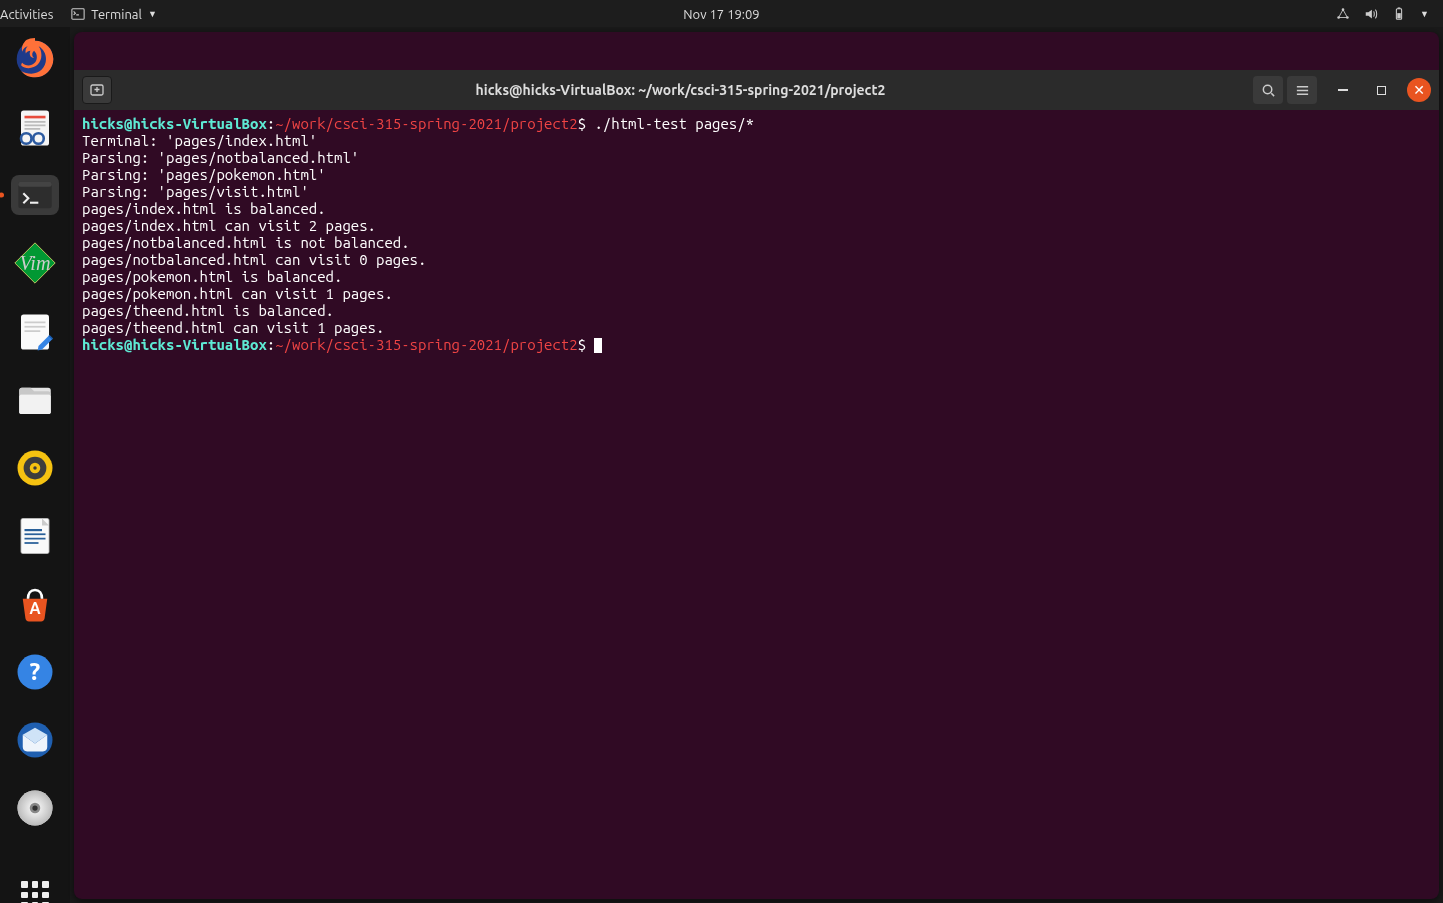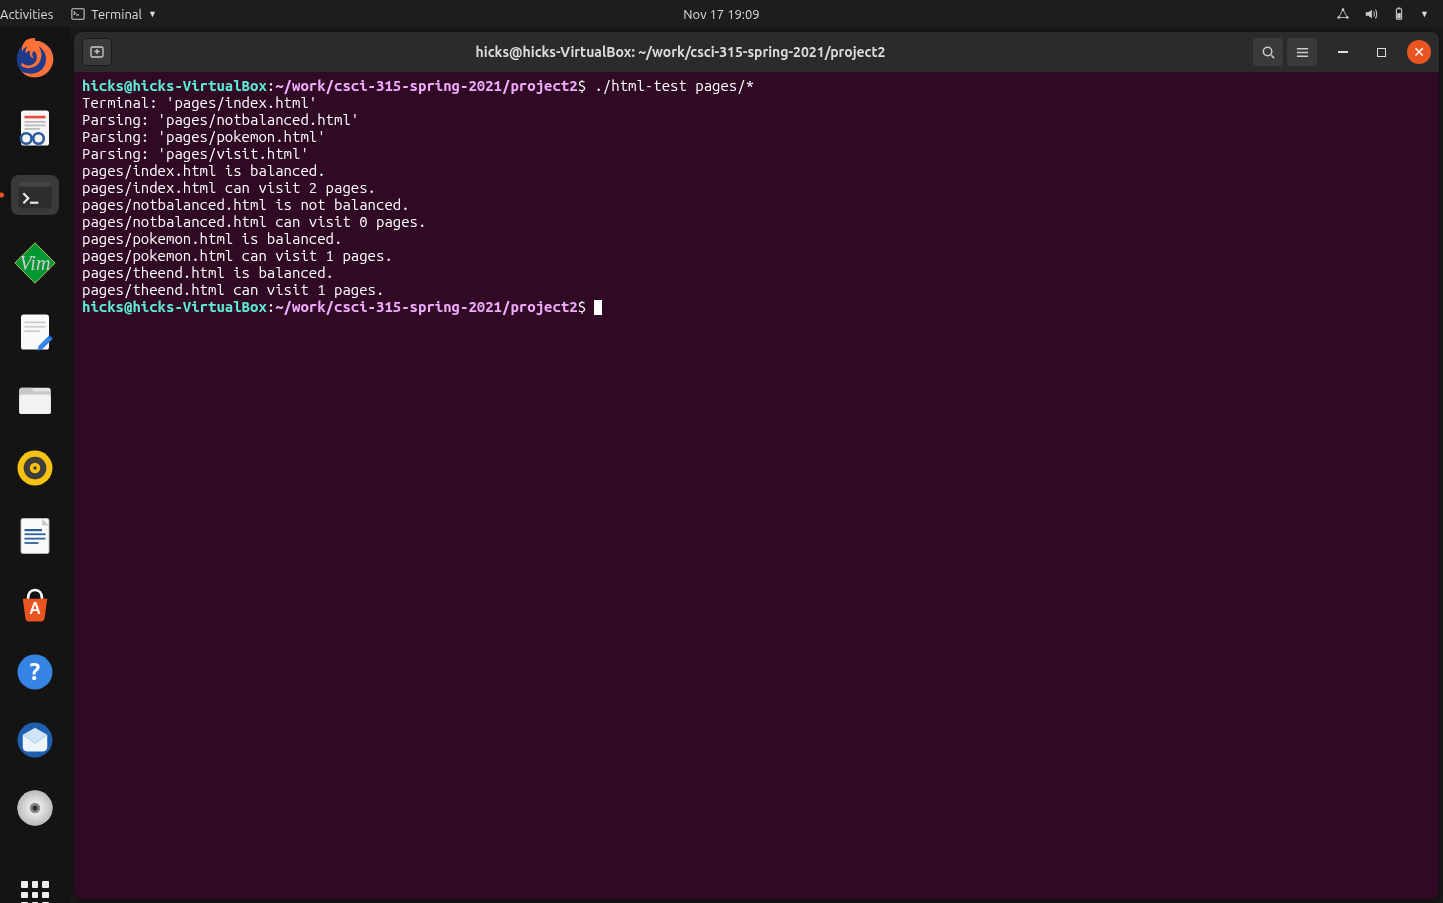--- a/index.html
+++ b/index.html
@@ -18,35 +18,35 @@
   .dock { position: absolute; top: 27px; left: 0; width: 70px; bottom: 0; background: rgba(20,20,20,0.92); display: flex; flex-direction: column; align-items: center; padding-top: 10px; gap: 26px; z-index: 5; }
   .dock-item { width: 48px; height: 48px; border-radius: 10px; display: flex; align-items: center; justify-content: center; position: relative; }
   .dock-item.active::before { content: ""; position: absolute; left: -12px; top: 50%; transform: translateY(-50%); width: 5px; height: 5px; background: #E95420; border-radius: 50%; }
   .dock-item.running-bg { background: #3a3a3a; border-radius: 8px; }
   .dock-spacer { flex: 1; }
   .apps-grid { width: 28px; height: 28px; display: grid; grid-template-columns: repeat(3,1fr); grid-template-rows: repeat(3,1fr); gap: 4px; }
   .apps-grid span { background: #eee; border-radius: 1px; }
 
   
   .window { position: absolute; top: 32px; left: 74px; right: 4px; bottom: 4px; background: #300a24; border-radius: 8px; overflow: hidden; display: flex; flex-direction: column; box-shadow: 0 2px 8px rgba(0,0,0,0.6); }
-  .titlebar { height: 40px; background: #2b2b2b; display: flex; align-items: center; padding: 0 8px; color: #ddd; font-size: 14px; }
+  .titlebar { height: 40px; background: #2b2b2b; display: flex; align-items: center; padding: 0 8px; color: #ddd; font-size: 14px; margin-top: 38px; }
   .titlebar .new-tab { width: 30px; height: 28px; background: #3a3a3a; border: 1px solid #1a1a1a; border-radius: 4px; display: flex; align-items: center; justify-content: center; }
   .titlebar .title { flex: 1; text-align: center; font-weight: bold; }
   .titlebar .tb-btn { width: 30px; height: 28px; background: #3a3a3a; border-radius: 4px; display: flex; align-items: center; justify-content: center; margin-left: 4px; }
   .titlebar .win-btn { width: 24px; height: 24px; border-radius: 50%; display: flex; align-items: center; justify-content: center; margin-left: 14px; }
   .titlebar .win-btn.close-btn { background: #E95420; margin-left: 14px; }
   .win-line { width: 10px; height: 2px; background: #ddd; }
   .win-box { width: 9px; height: 9px; border: 1.5px solid #ddd; }
   .win-x { color: #fff; font-size: 14px; line-height: 1; }
 
   
   .term { flex: 1; padding: 5px 8px; font-family: "Ubuntu Mono", "DejaVu Sans Mono", monospace; font-size: 15px; line-height: 17px; color: #ffffff; white-space: pre; overflow: hidden; }
   .p-user { color: #5eead4; font-weight: bold; }
   .p-sep  { color: #ffffff; }
-  .p-path { color: #f0abfc; font-weight: bold; }
+  .p-path { color: #ef4444; font-weight: normal; }
   .p-dlr  { color: #ffffff; }
   .cursor { display: inline-block; width: 8px; height: 15px; background: #ffffff; vertical-align: text-bottom; }
 
   
   svg { display: block; }
 </style>
 </head>
 <body>
 
 <div class="topbar">

